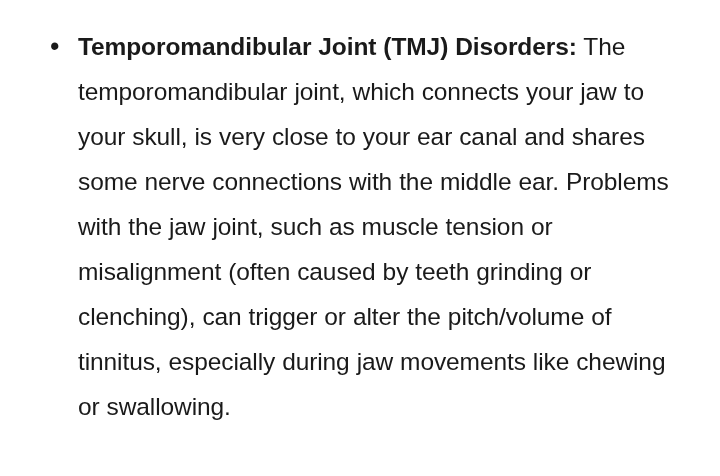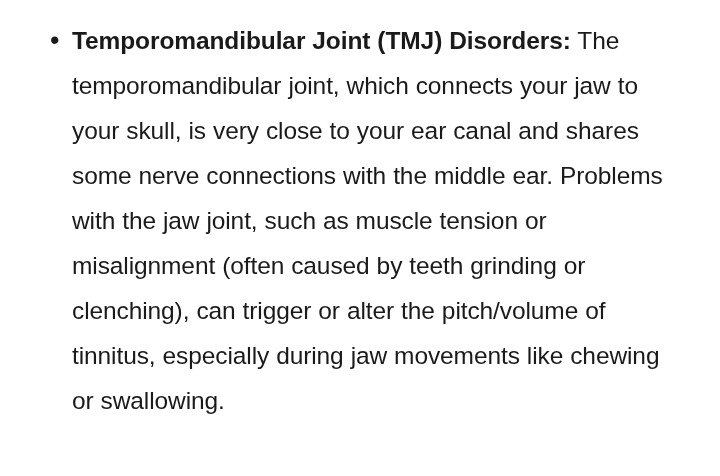--- a/index.html
+++ b/index.html
@@ -32,21 +32,21 @@
   .bullet-marker {
     position: absolute;
     left: 26px;
     top: 0;
     font-size: 27px;
     line-height: 45px;
     color: #1a1a1a;
     user-select: none;
   }
   .para {
-    margin: 4px;
+    margin: 10px;
     font-size: 24.5px;
     line-height: 45px;
     letter-spacing: -0.1px;
     color: #1a1a1a;
     word-spacing: 0.3px;
   }
   .term {
     font-weight: 700;
   }
 </style>

